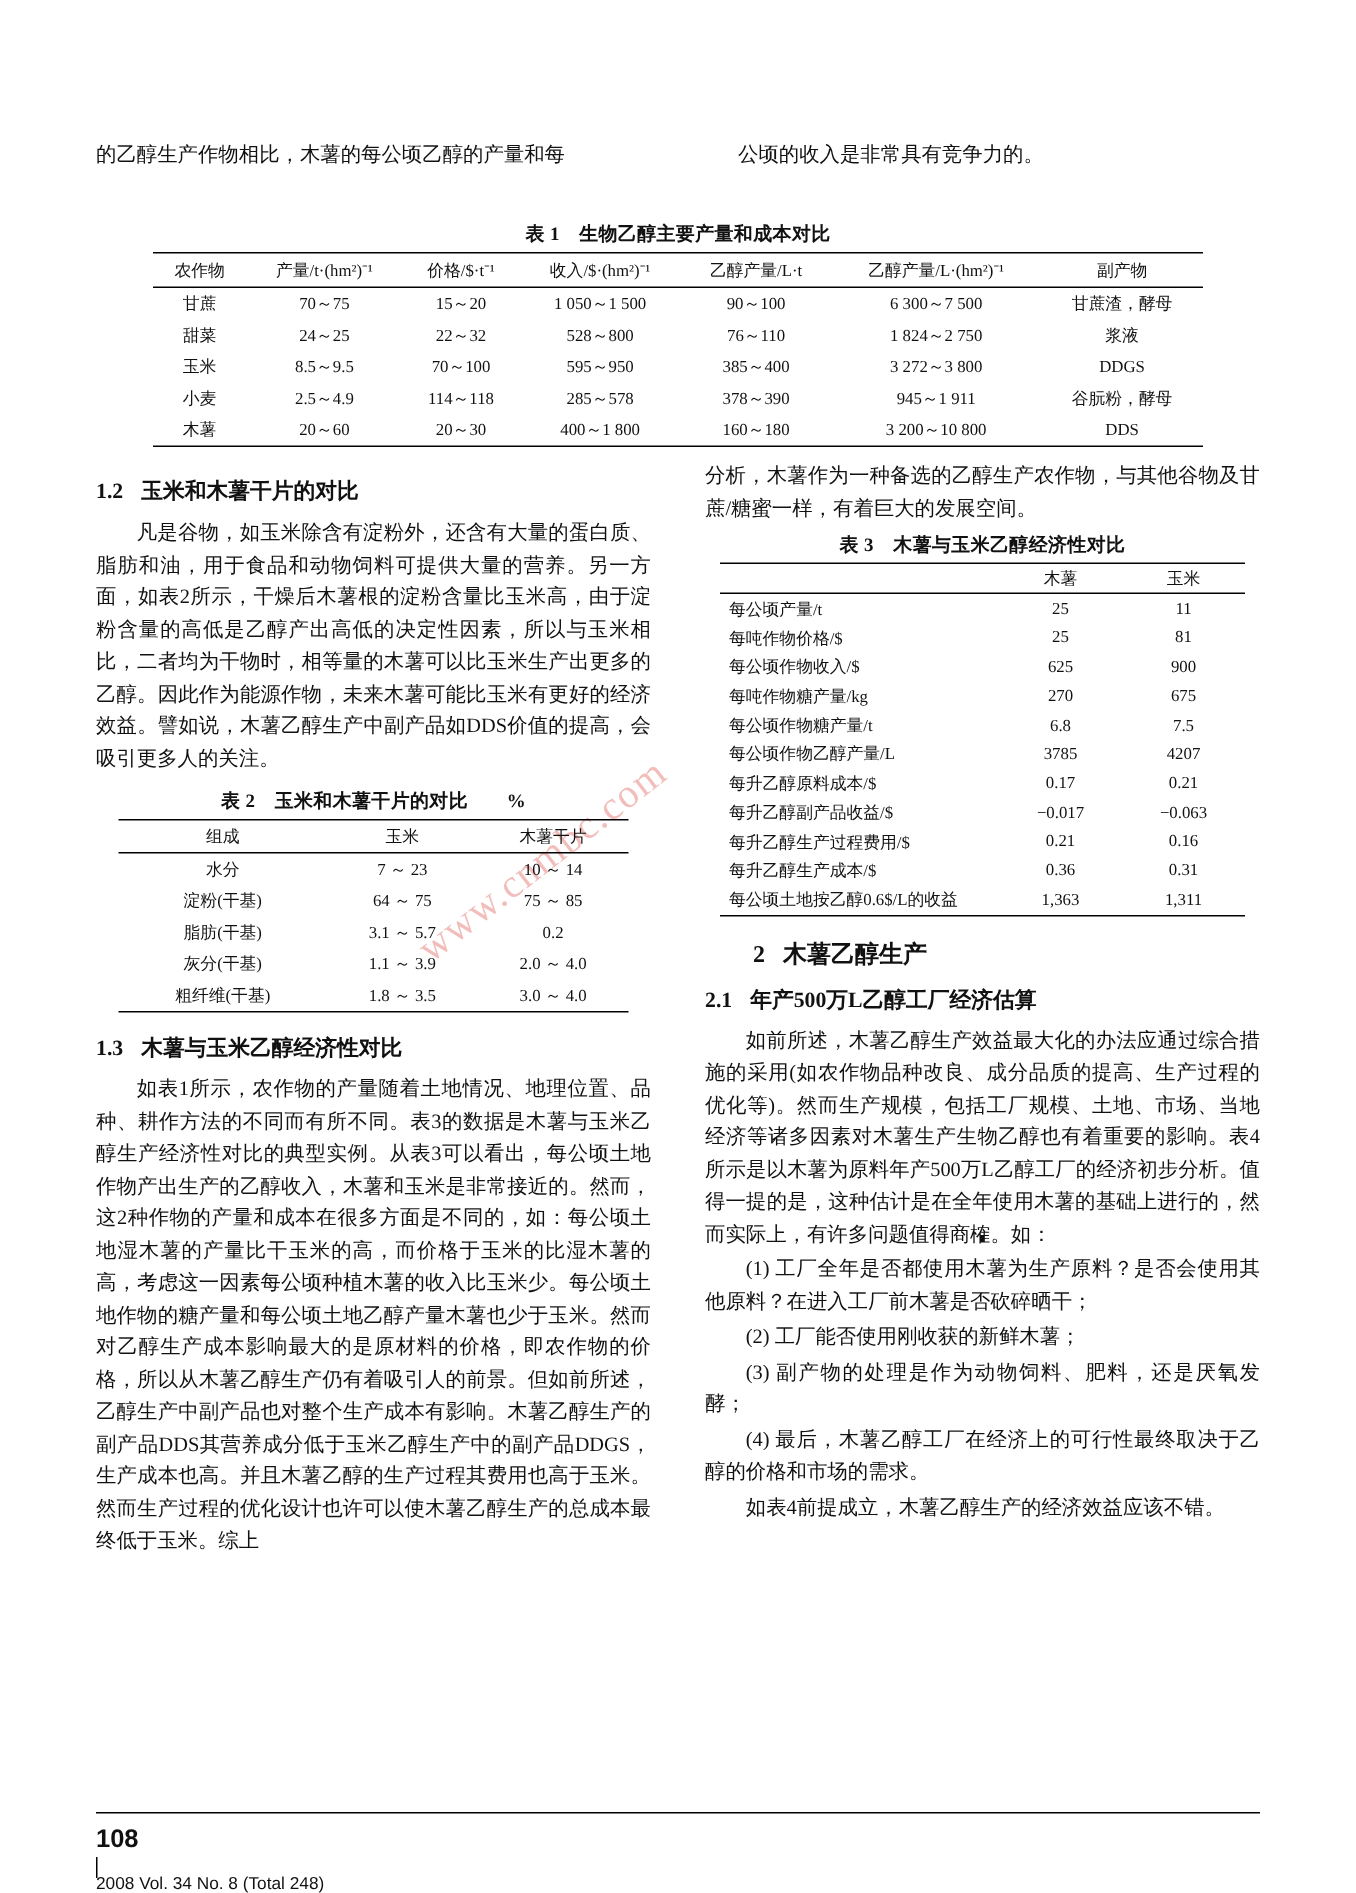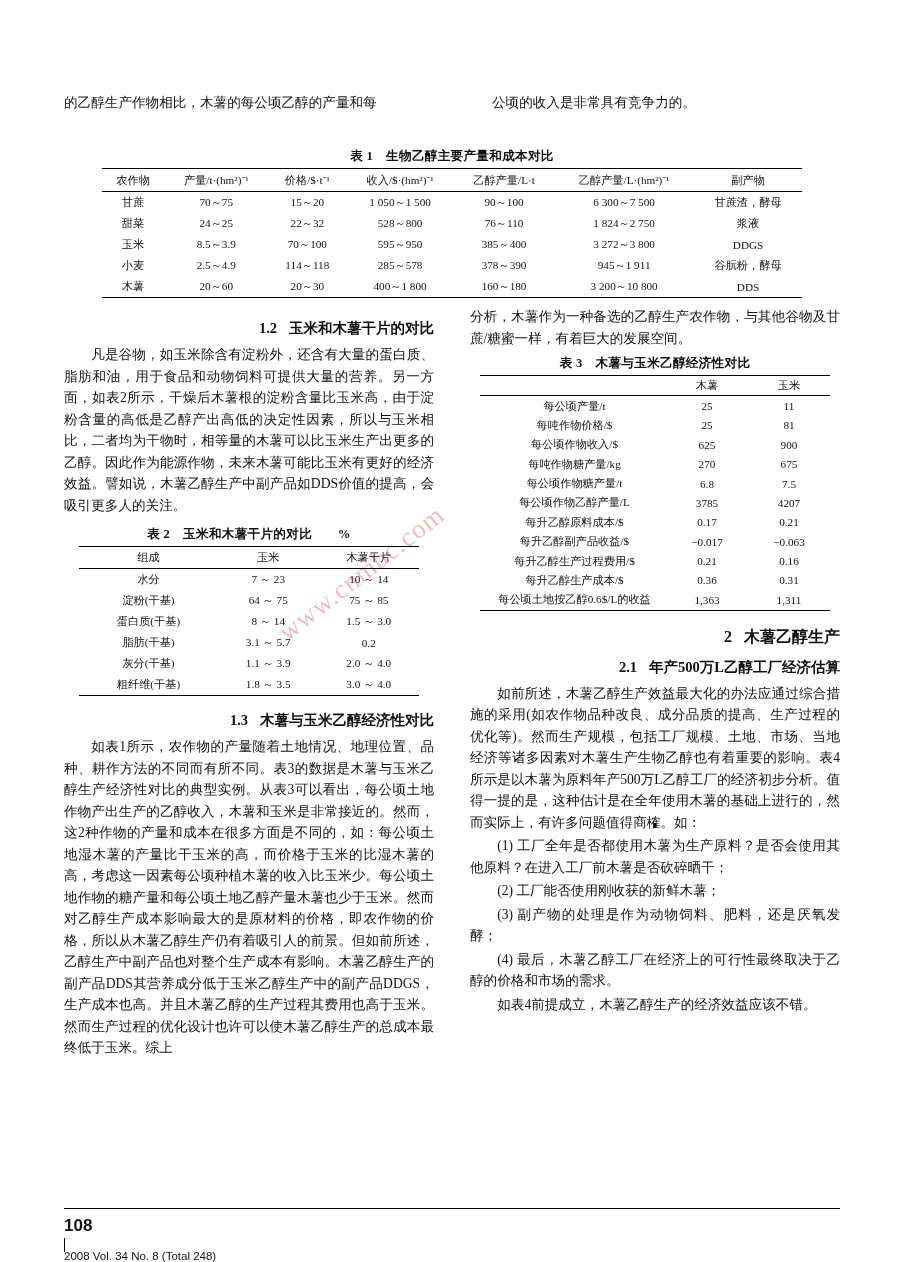--- a/index.html
+++ b/index.html
@@ -42,21 +42,20 @@
     line-height: 21.5px;
     text-align: justify;
     text-justify: inter-ideograph;
   }
   .indent { text-indent: 2em; }
   h2.sec {
     font-size: 14.5px;
     font-weight: bold;
     margin: 12px 0 6px 0;
     line-height: 20px;
-    text-align: right;
   }
   h2.sec .num { margin-right: 12px; }
   .tbl-caption {
     text-align: center;
     font-size: 12.6px;
     font-weight: bold;
     margin: 8px 0 3px 0;
     letter-spacing: 0.3px;
   }
   table.data {
@@ -86,21 +85,21 @@
     width: 776px;
   }
   #table1 { width: 700px; }
   #table1 td, #table1 th { padding: 3px 6px; font-size: 11.2px; }
   
   #table2 { width: 340px; }
   #table2 td, #table2 th { font-size: 11.2px; padding: 3px 2px; }
   
   #table3 { width: 350px; }
   #table3 td, #table3 th { font-size: 11.2px; padding: 2.2px 3px; }
-  #table3 td.name { text-align: center; padding-left: 6px; }
+  #table3 td.name { text-align: left; padding-left: 6px; }
   .footer {
     position: absolute;
     left: 64px;
     top: 1216px;
     width: 776px;
     display: flex;
     align-items: baseline;
     flex-direction: column;
   }
   .footer .pageno {
@@ -172,21 +171,21 @@
           <td>甜菜</td>
           <td>24～25</td>
           <td>22～32</td>
           <td>528～800</td>
           <td>76～110</td>
           <td>1 824～2 750</td>
           <td>浆液</td>
         </tr>
         <tr>
           <td>玉米</td>
-          <td>8.5～3.9</td>
+          <td>8.5～9.5</td>
           <td>70～100</td>
           <td>595～950</td>
           <td>385～400</td>
           <td>3 272～3 800</td>
           <td>DDGS</td>
         </tr>
         <tr>
           <td>小麦</td>
           <td>2.5～4.9</td>
           <td>114～118</td>
@@ -226,25 +225,20 @@
       <tbody>
         <tr>
           <td>水分</td>
           <td>7 ～ 23</td>
           <td>10 ～ 14</td>
         </tr>
         <tr>
           <td>淀粉(干基)</td>
           <td>64 ～ 75</td>
           <td>75 ～ 85</td>
-        </tr>
-        <tr>
-          <td>蛋白质(干基)</td>
-          <td>8 ～ 14</td>
-          <td>1.5 ～ 3.0</td>
         </tr>
         <tr>
           <td>脂肪(干基)</td>
           <td>3.1 ～ 5.7</td>
           <td>0.2</td>
         </tr>
         <tr>
           <td>灰分(干基)</td>
           <td>1.1 ～ 3.9</td>
           <td>2.0 ～ 4.0</td>

